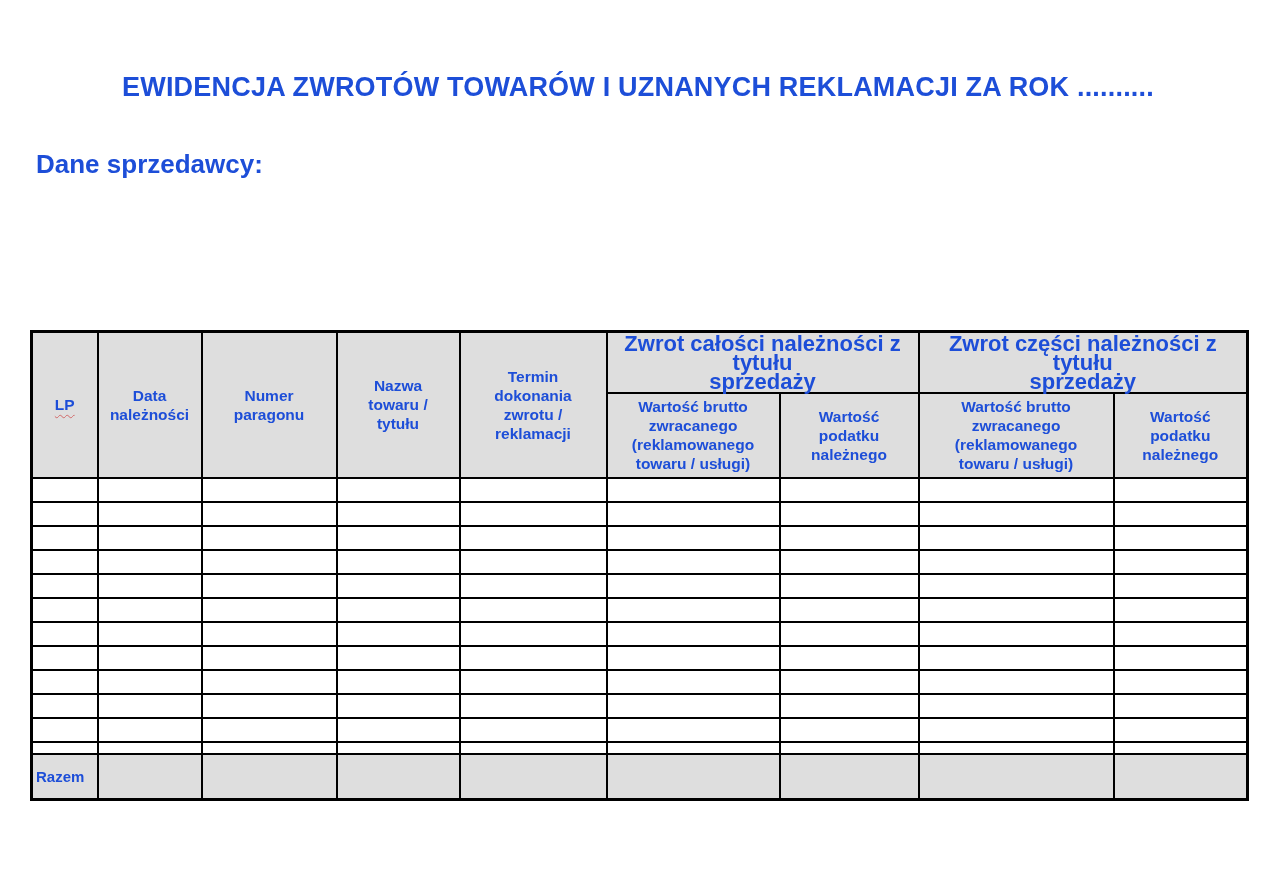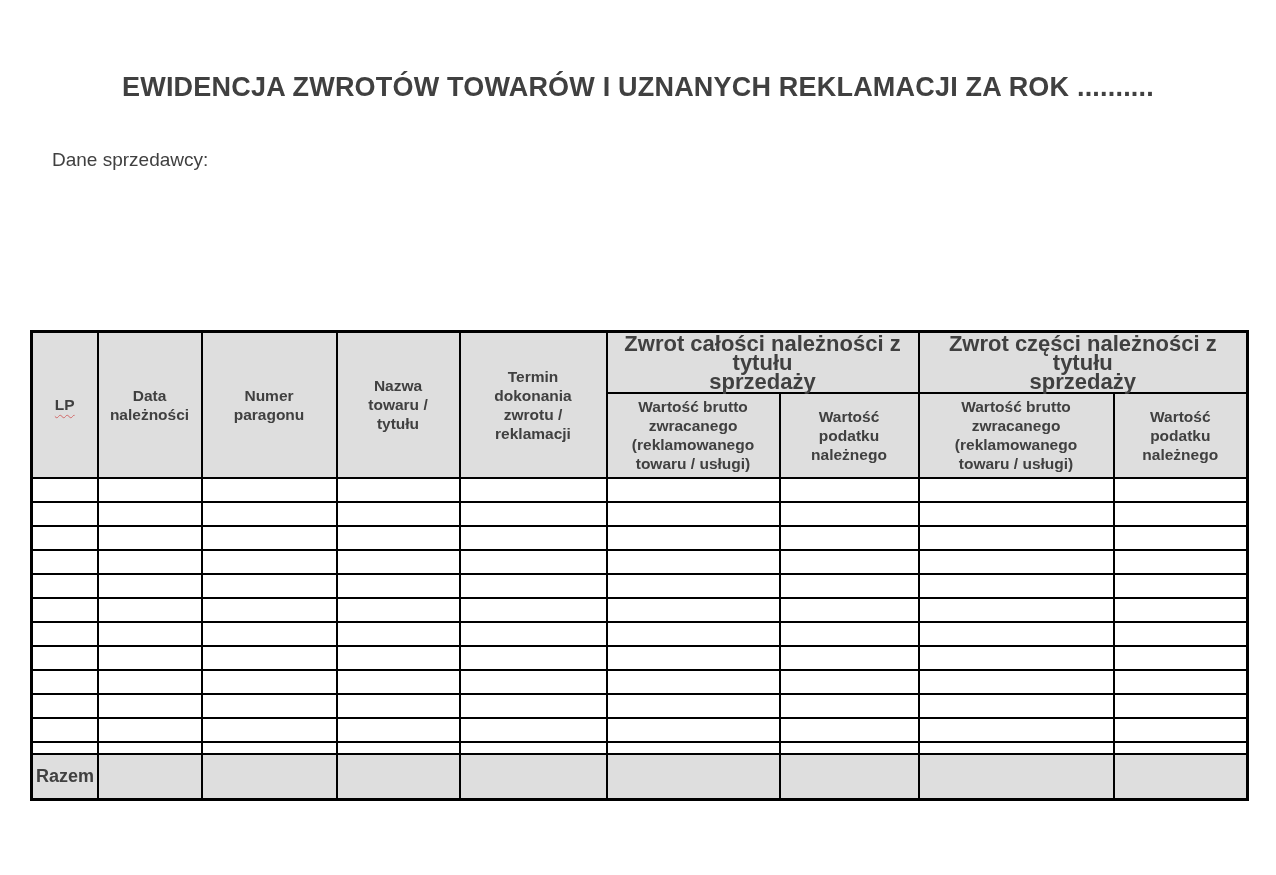--- a/index.html
+++ b/index.html
@@ -6,39 +6,39 @@
     margin: 0;
     padding: 0;
     background: #ffffff;
   }
   .page {
     position: relative;
     width: 1276px;
     height: 875px;
     background: #ffffff;
     font-family: "Liberation Sans", sans-serif;
-    color: #404040;
+    color: #1d4ed8;
     overflow: hidden;
   }
   .title {
     position: absolute;
     top: 72px;
     left: 0;
     width: 100%;
     margin: 0;
     text-align: center;
     font-size: 27px;
     font-weight: 700;
     letter-spacing: 0.2px;
   }
   .label {
     position: absolute;
-    left: 52px;
-    font-size: 19px;
-    font-weight: 400;
+    left: 36px;
+    font-size: 26px;
+    font-weight: 700;
   }
   .label.seller { top: 149px; }
   .label.register { top: 276px; }
 
   table.ledger {
     position: absolute;
     top: 330px;
     left: 30px;
     width: 1216px;
     border-collapse: collapse;
@@ -69,21 +69,21 @@
     background: #ffffff;
   }
   tbody tr:last-child td { height: 10px; }
 
   tfoot td {
     height: 43px;
     background: #dedede;
     vertical-align: middle;
   }
   tfoot td.razem-label {
-    font-size: 18px;
+    font-size: 15px;
     font-weight: 700;
     text-align: left;
     padding-left: 3px;
   }
   .squiggle {
     text-decoration-line: underline;
     text-decoration-style: wavy;
     text-decoration-color: #d16969;
     text-decoration-thickness: 1px;
     text-underline-offset: 4px;

